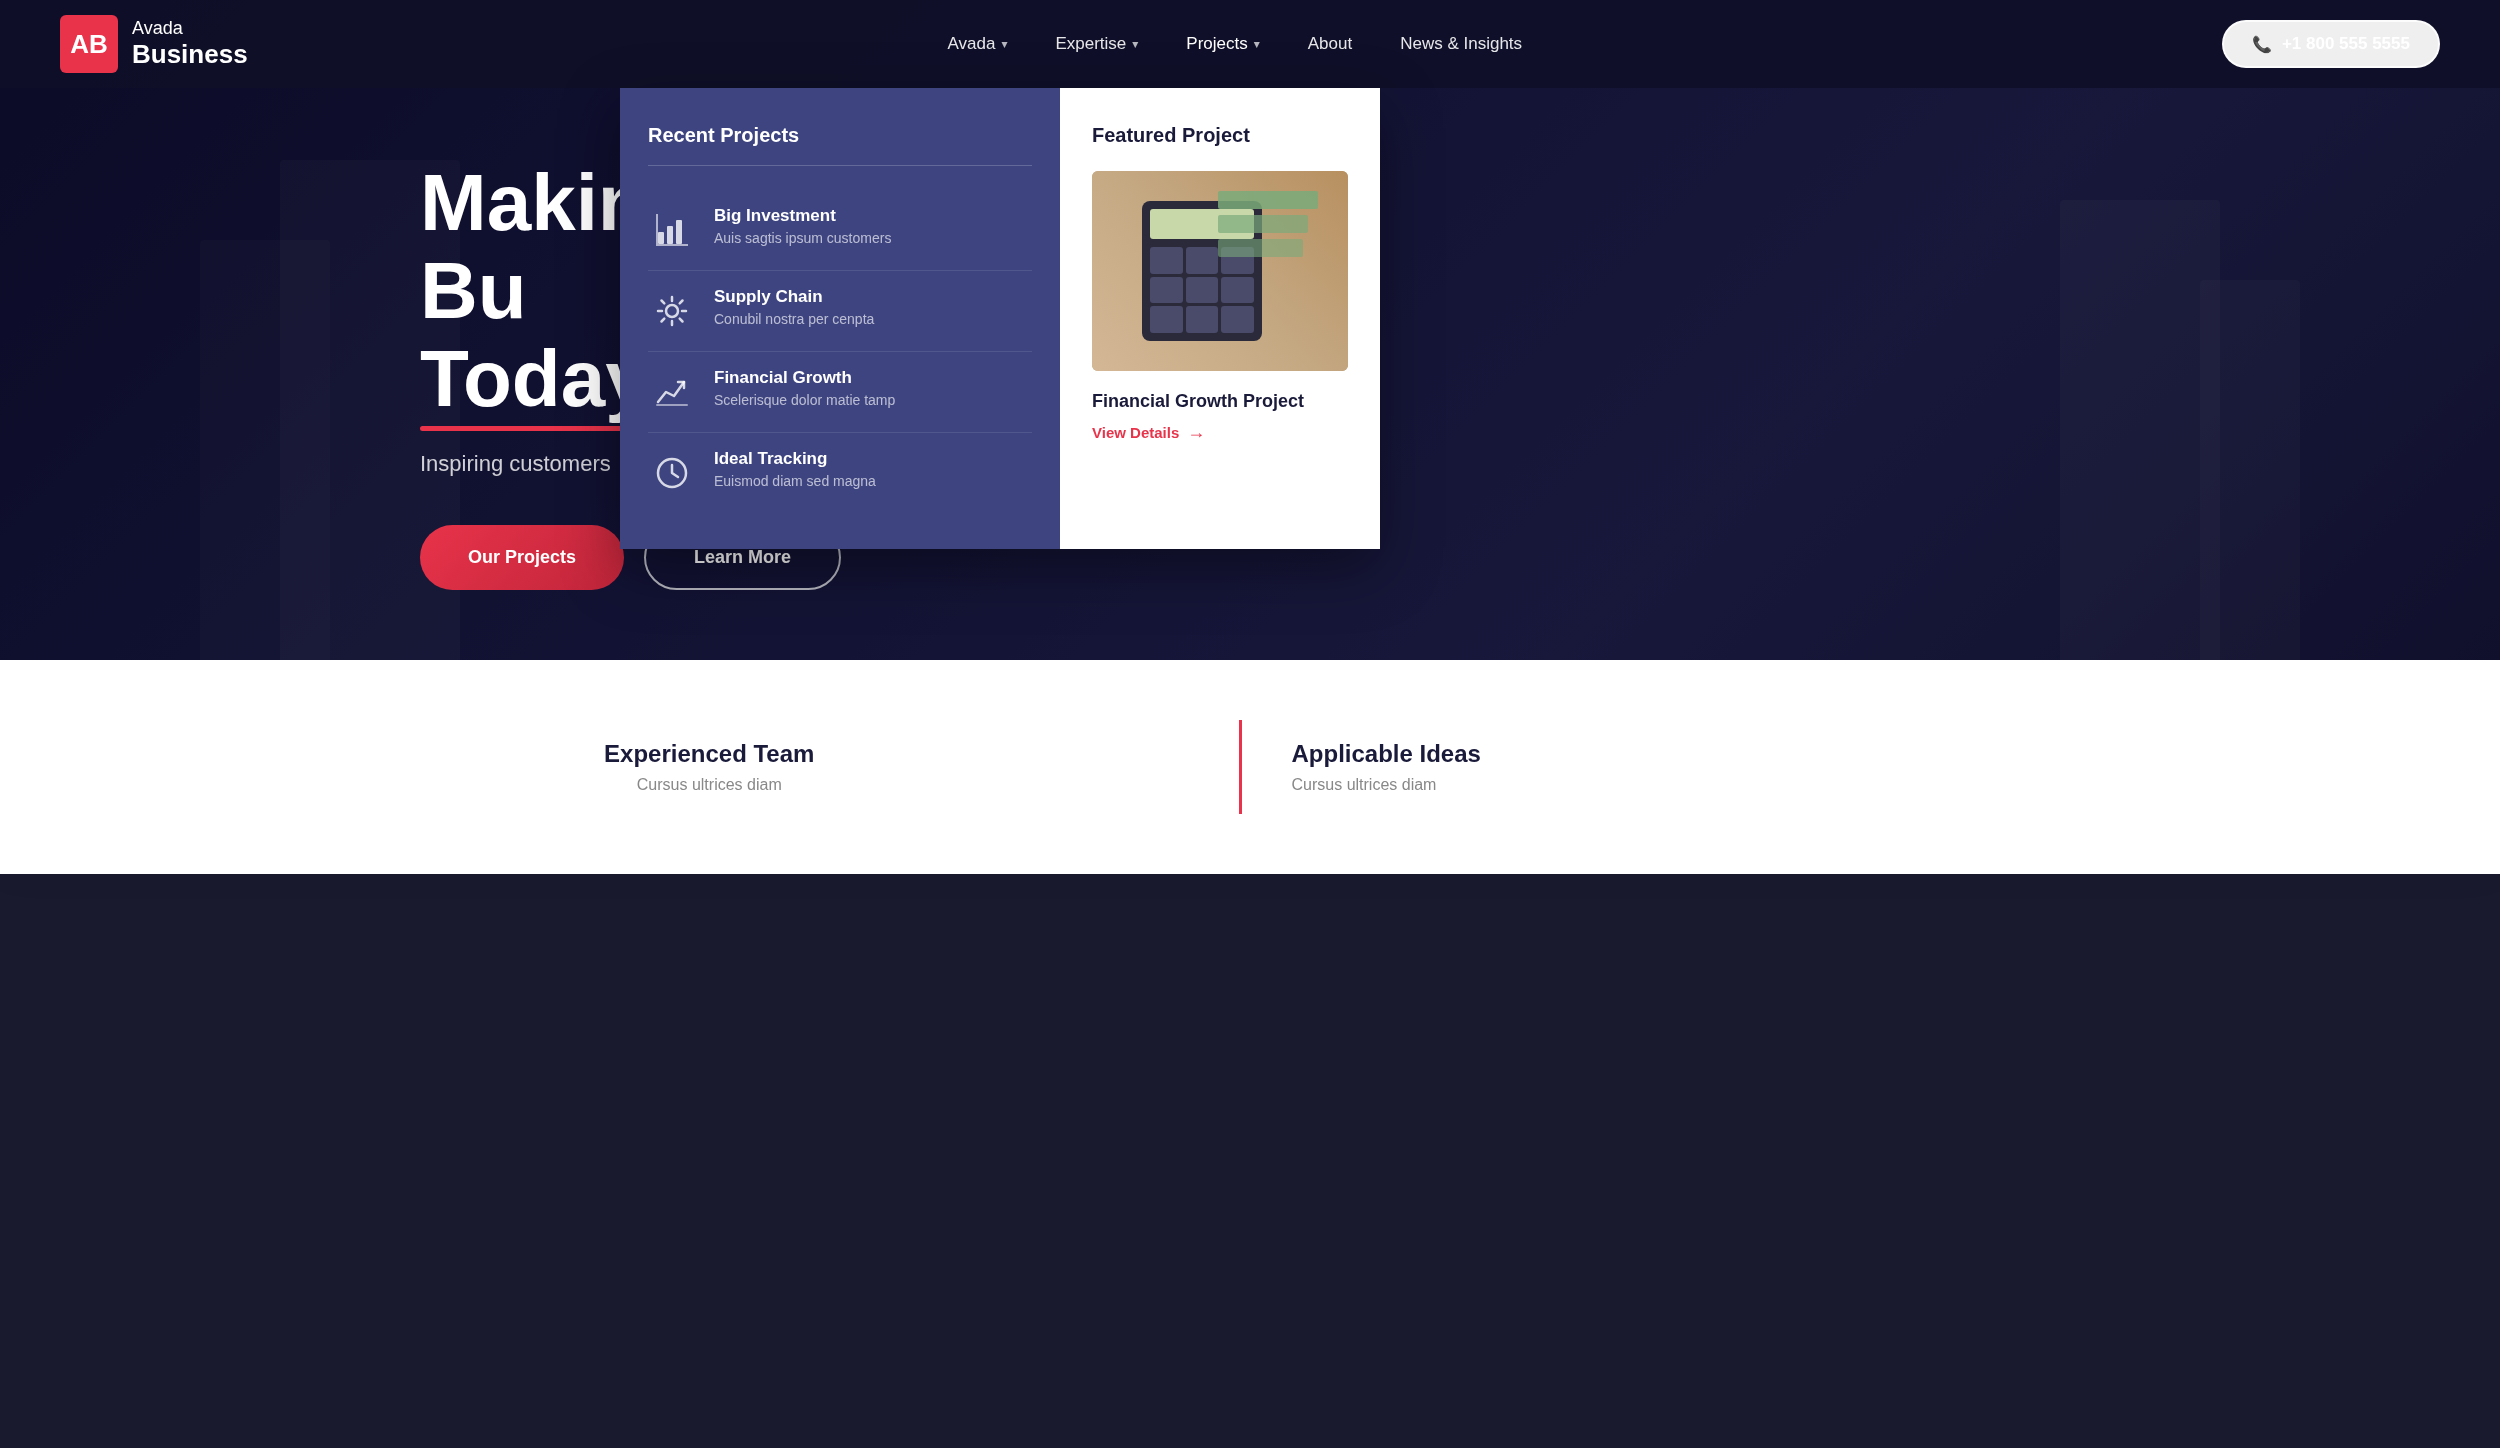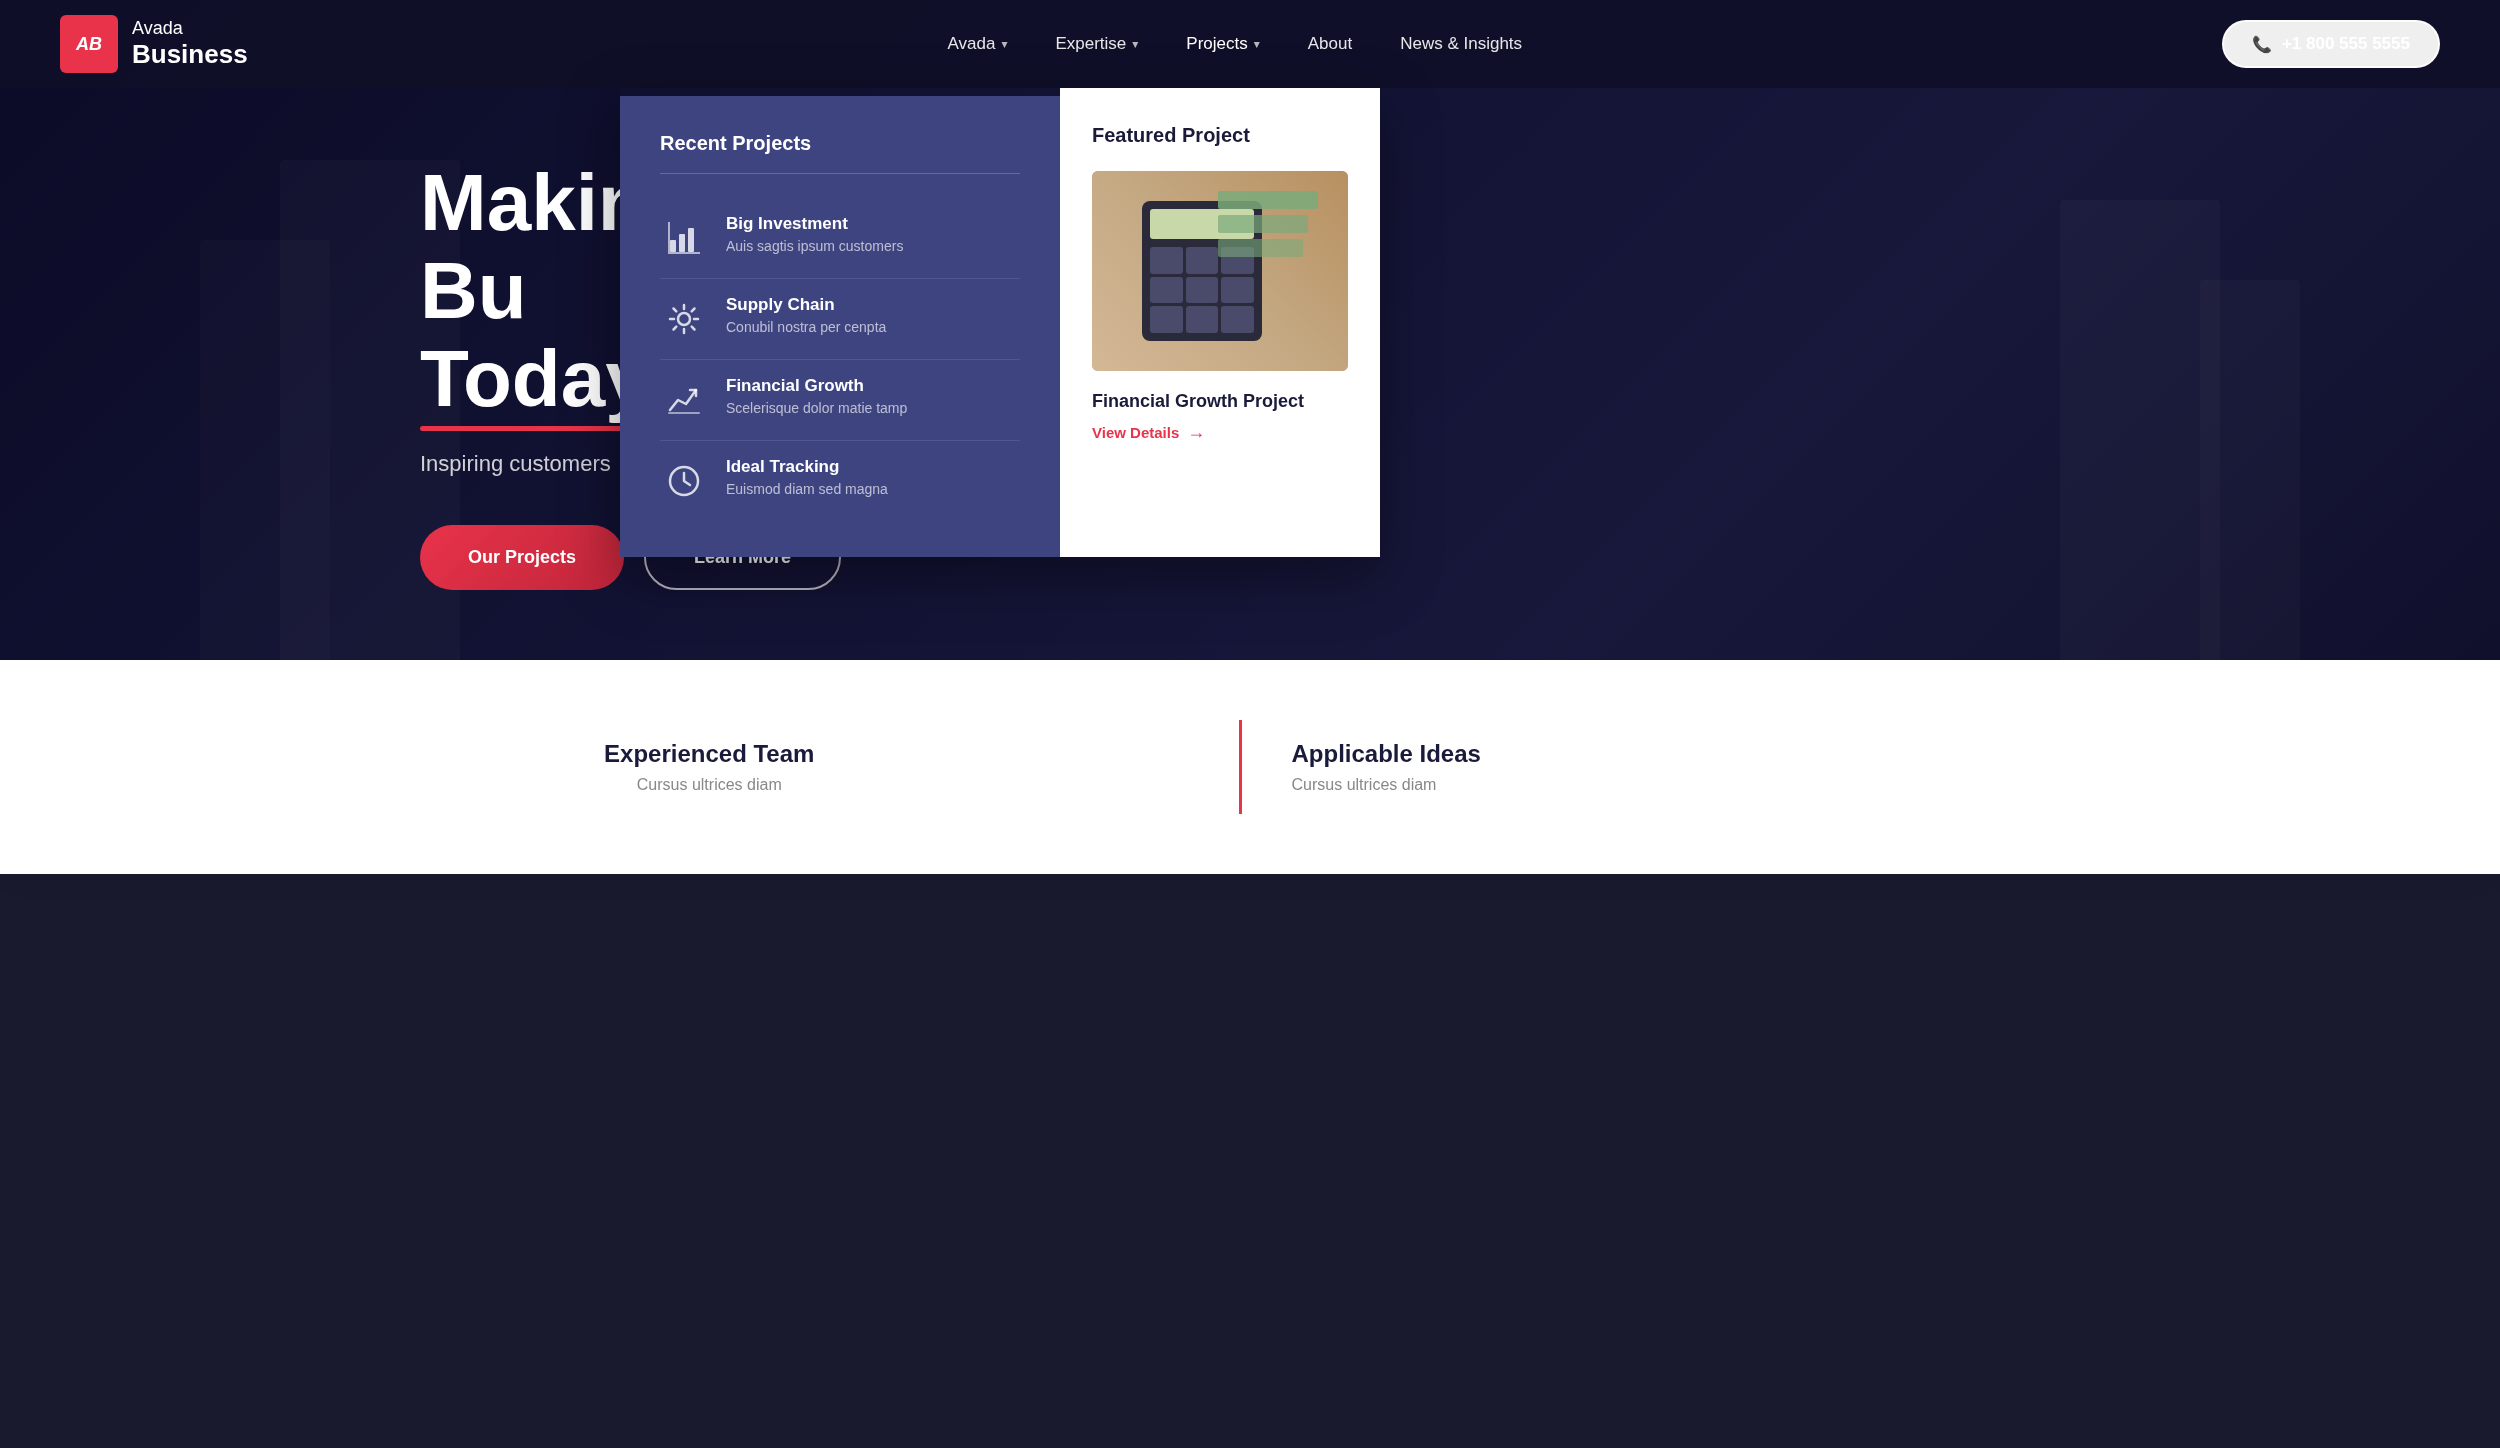--- a/index.html
+++ b/index.html
@@ -11,22 +11,21 @@
       display: flex; align-items: center; justify-content: space-between;
       padding: 0 60px; height: 88px;
       background: rgba(15, 15, 40, 0.92);
     }
     .logo { display: flex; align-items: center; gap: 14px; }
     .logo-icon {
       width: 58px; height: 58px;
       background: #e8334a;
       border-radius: 6px;
       display: flex; align-items: center; justify-content: center;
-      font-size: 18px; font-weight: 900; color: white;
-      font-style: italic;
+      font-size: 26px; font-weight: 900; color: white;
     }
     .logo-text { color: white; }
     .logo-text .avada { font-size: 18px; font-weight: 300; display: block; }
     .logo-text .business { font-size: 26px; font-weight: 700; display: block; }
 
     .nav-links { display: flex; align-items: center; gap: 48px; }
     .nav-item {
       color: rgba(255,255,255,0.9); font-size: 17px; font-weight: 500;
       cursor: pointer; display: flex; align-items: center; gap: 6px;
     }
@@ -111,22 +110,21 @@
     .dropdown-menu {
       position: absolute; top: 88px; left: 620px;
       width: 760px; z-index: 200;
       display: flex;
       box-shadow: 0 20px 60px rgba(0,0,0,0.4);
       border-radius: 0 0 8px 8px;
     }
     .dropdown-left {
       flex: 1;
       background: #3d4480;
-      padding: 36px 40px;
-      margin-top: 8px;
+      padding: 36px 28px;
     }
     .dropdown-right {
       width: 320px;
       background: white;
       padding: 36px 32px;
     }
     .dropdown-section-title {
       font-size: 20px; font-weight: 700; color: white;
       margin-bottom: 24px; padding-bottom: 18px;
       border-bottom: 1px solid rgba(255,255,255,0.2);

